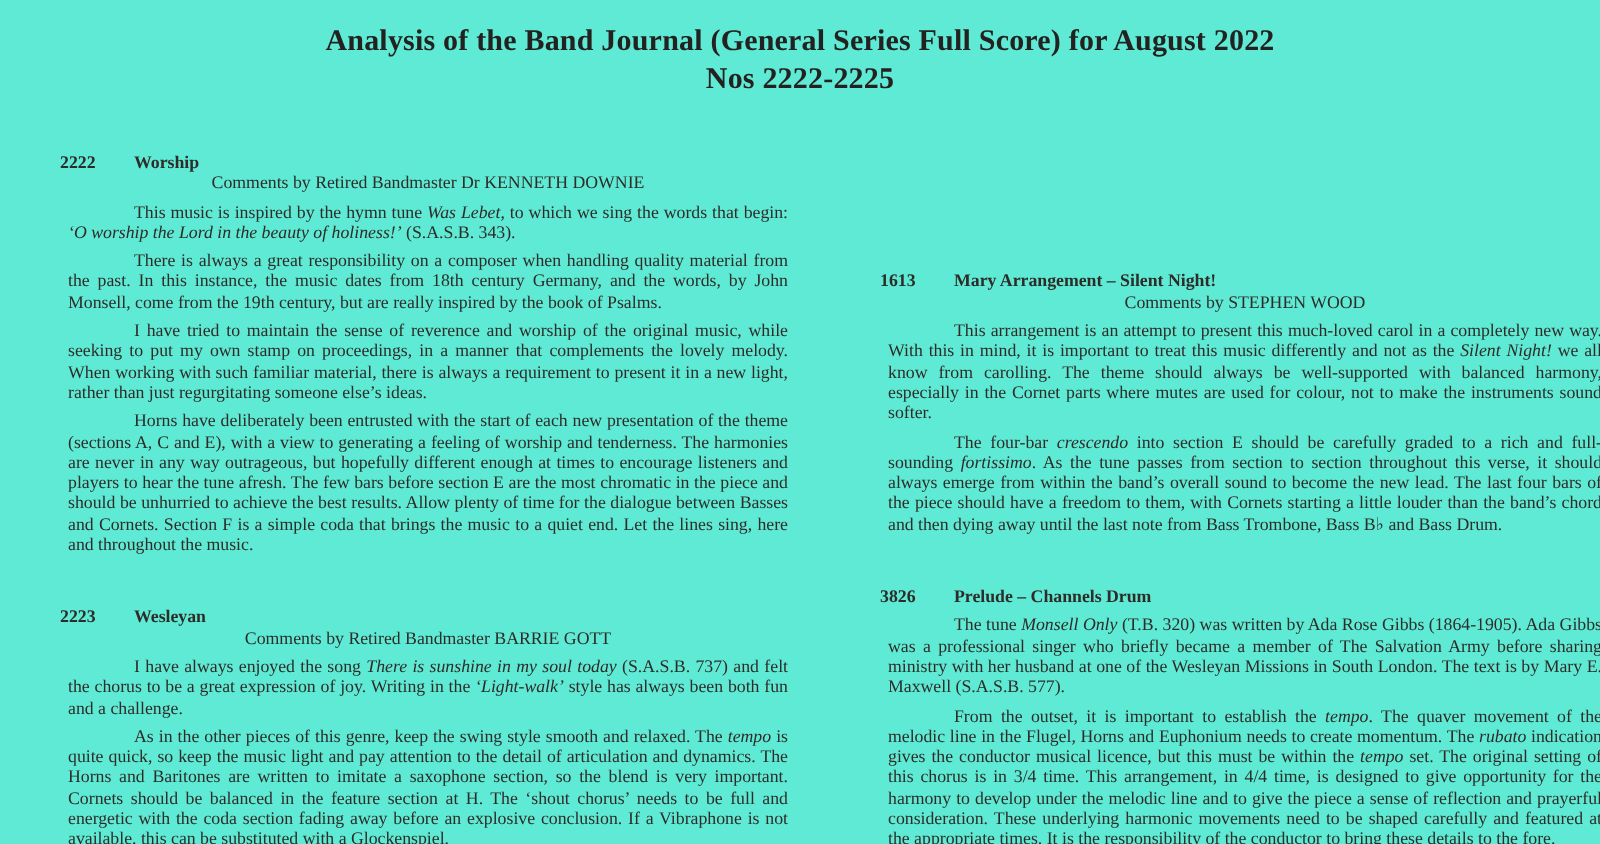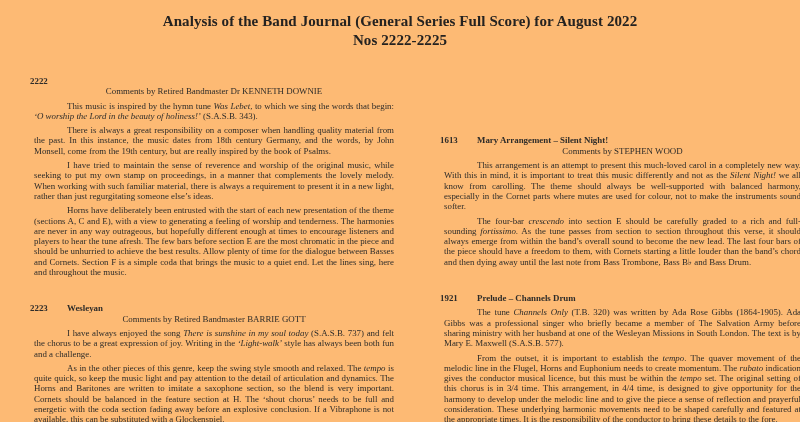--- a/index.html
+++ b/index.html
@@ -5,21 +5,21 @@
   html, body { margin: 0; padding: 0; }
   body {
     width: 800px; height: 422px;
     background: #ffffff;
     font-family: "Liberation Serif", serif;
     overflow: hidden;
   }
   .page {
     position: relative;
     width: 800px; height: 422px;
-    background: #fdba74;
+    background: #5eead4;
     color: #2e2c29;
     overflow: hidden;
   }
   .doc-title {
     padding-top: 12px;
     text-align: center;
     font-weight: bold;
     font-size: 15px;
     line-height: 19px;
     letter-spacing: 0.1px;
@@ -53,20 +53,21 @@
 <div class="page">
   <div class="doc-title">
     <div>Analysis of the Band Journal (General Series Full Score) for August 2022</div>
     <div>Nos 2222-2225</div>
   </div>
   <div class="cols">
     <div class="col left" id="col-left">
         <section>
           <div class="sec-head">
             <span class="sec-num">2222</span>
+            <span class="sec-title">Worship</span>
           </div>
           <div class="byline">Comments by Retired Bandmaster Dr KENNETH DOWNIE</div>
           <p>This music is inspired by the hymn tune <i>Was Lebet</i>, to which we sing the words that begin: <i>‘O worship the Lord in the beauty of holiness!’</i> (S.A.S.B. 343).</p>
           <p>There is always a great responsibility on a composer when handling quality material from the past. In this instance, the music dates from 18th century Germany, and the words, by John Monsell, come from the 19th century, but are really inspired by the book of Psalms.</p>
           <p>I have tried to maintain the sense of reverence and worship of the original music, while seeking to put my own stamp on proceedings, in a manner that complements the lovely melody. When working with such familiar material, there is always a requirement to present it in a new light, rather than just regurgitating someone else’s ideas.</p>
           <p>Horns have deliberately been entrusted with the start of each new presentation of the theme (sections A, C and E), with a view to generating a feeling of worship and tenderness. The harmonies are never in any way outrageous, but hopefully different enough at times to encourage listeners and players to hear the tune afresh. The few bars before section E are the most chromatic in the piece and should be unhurried to achieve the best results. Allow plenty of time for the dialogue between Basses and Cornets. Section F is a simple coda that brings the music to a quiet end. Let the lines sing, here and throughout the music.</p>
         </section>
         <section>
           <div class="sec-head">
             <span class="sec-num">2223</span>
@@ -82,21 +83,21 @@
           <div class="sec-head">
             <span class="sec-num">1613</span>
             <span class="sec-title">Mary Arrangement – Silent Night!</span>
           </div>
           <div class="byline">Comments by STEPHEN WOOD</div>
           <p>This arrangement is an attempt to present this much-loved carol in a completely new way. With this in mind, it is important to treat this music differently and not as the <i>Silent Night!</i> we all know from carolling. The theme should always be well-supported with balanced harmony, especially in the Cornet parts where mutes are used for colour, not to make the instruments sound softer.</p>
           <p>The four-bar <i>crescendo</i> into section E should be carefully graded to a rich and full-sounding <i>fortissimo</i>. As the tune passes from section to section throughout this verse, it should always emerge from within the band’s overall sound to become the new lead. The last four bars of the piece should have a freedom to them, with Cornets starting a little louder than the band’s chord and then dying away until the last note from Bass Trombone, Bass B♭ and Bass Drum.</p>
         </section>
         <section>
           <div class="sec-head">
-            <span class="sec-num">1921</span>
+            <span class="sec-num">3826</span>
             <span class="sec-title">Prelude – Channels Drum</span>
           </div>
-          <p>The tune <i>Channels Only</i> (T.B. 320) was written by Ada Rose Gibbs (1864-1905). Ada Gibbs was a professional singer who briefly became a member of The Salvation Army before sharing ministry with her husband at one of the Wesleyan Missions in South London. The text is by Mary E. Maxwell (S.A.S.B. 577).</p>
+          <p>The tune <i>Monsell Only</i> (T.B. 320) was written by Ada Rose Gibbs (1864-1905). Ada Gibbs was a professional singer who briefly became a member of The Salvation Army before sharing ministry with her husband at one of the Wesleyan Missions in South London. The text is by Mary E. Maxwell (S.A.S.B. 577).</p>
           <p>From the outset, it is important to establish the <i>tempo</i>. The quaver movement of the melodic line in the Flugel, Horns and Euphonium needs to create momentum. The <i>rubato</i> indication gives the conductor musical licence, but this must be within the <i>tempo</i> set. The original setting of this chorus is in 3/4 time. This arrangement, in 4/4 time, is designed to give opportunity for the harmony to develop under the melodic line and to give the piece a sense of reflection and prayerful consideration. These underlying harmonic movements need to be shaped carefully and featured at the appropriate times. It is the responsibility of the conductor to bring these details to the fore.</p>
         </section>
       </div>
   </div>
 </div>
 
 </body></html>

